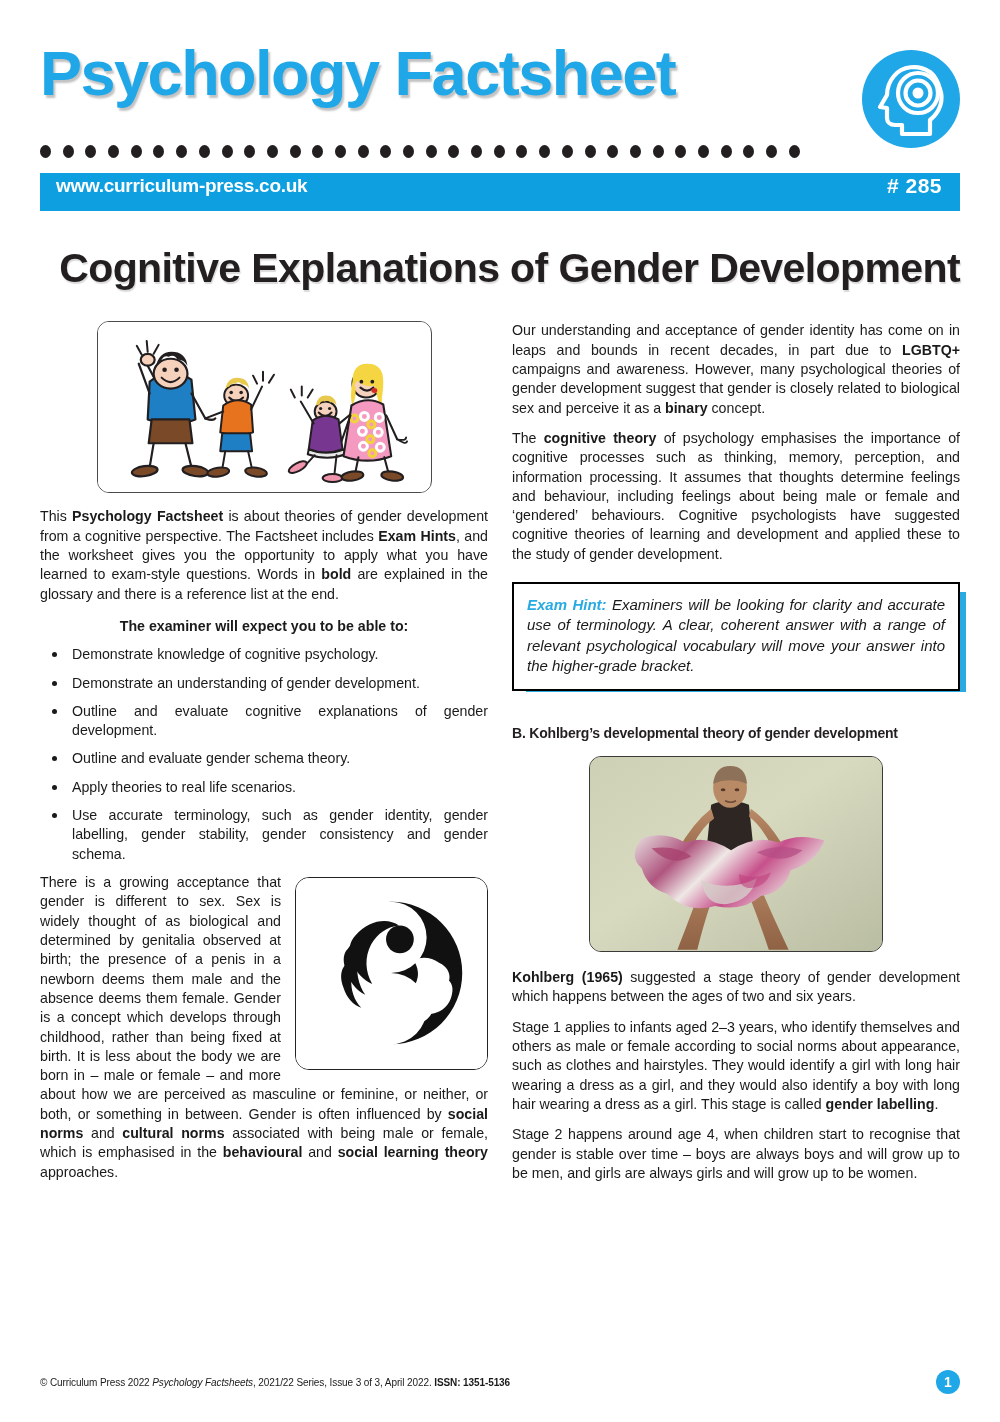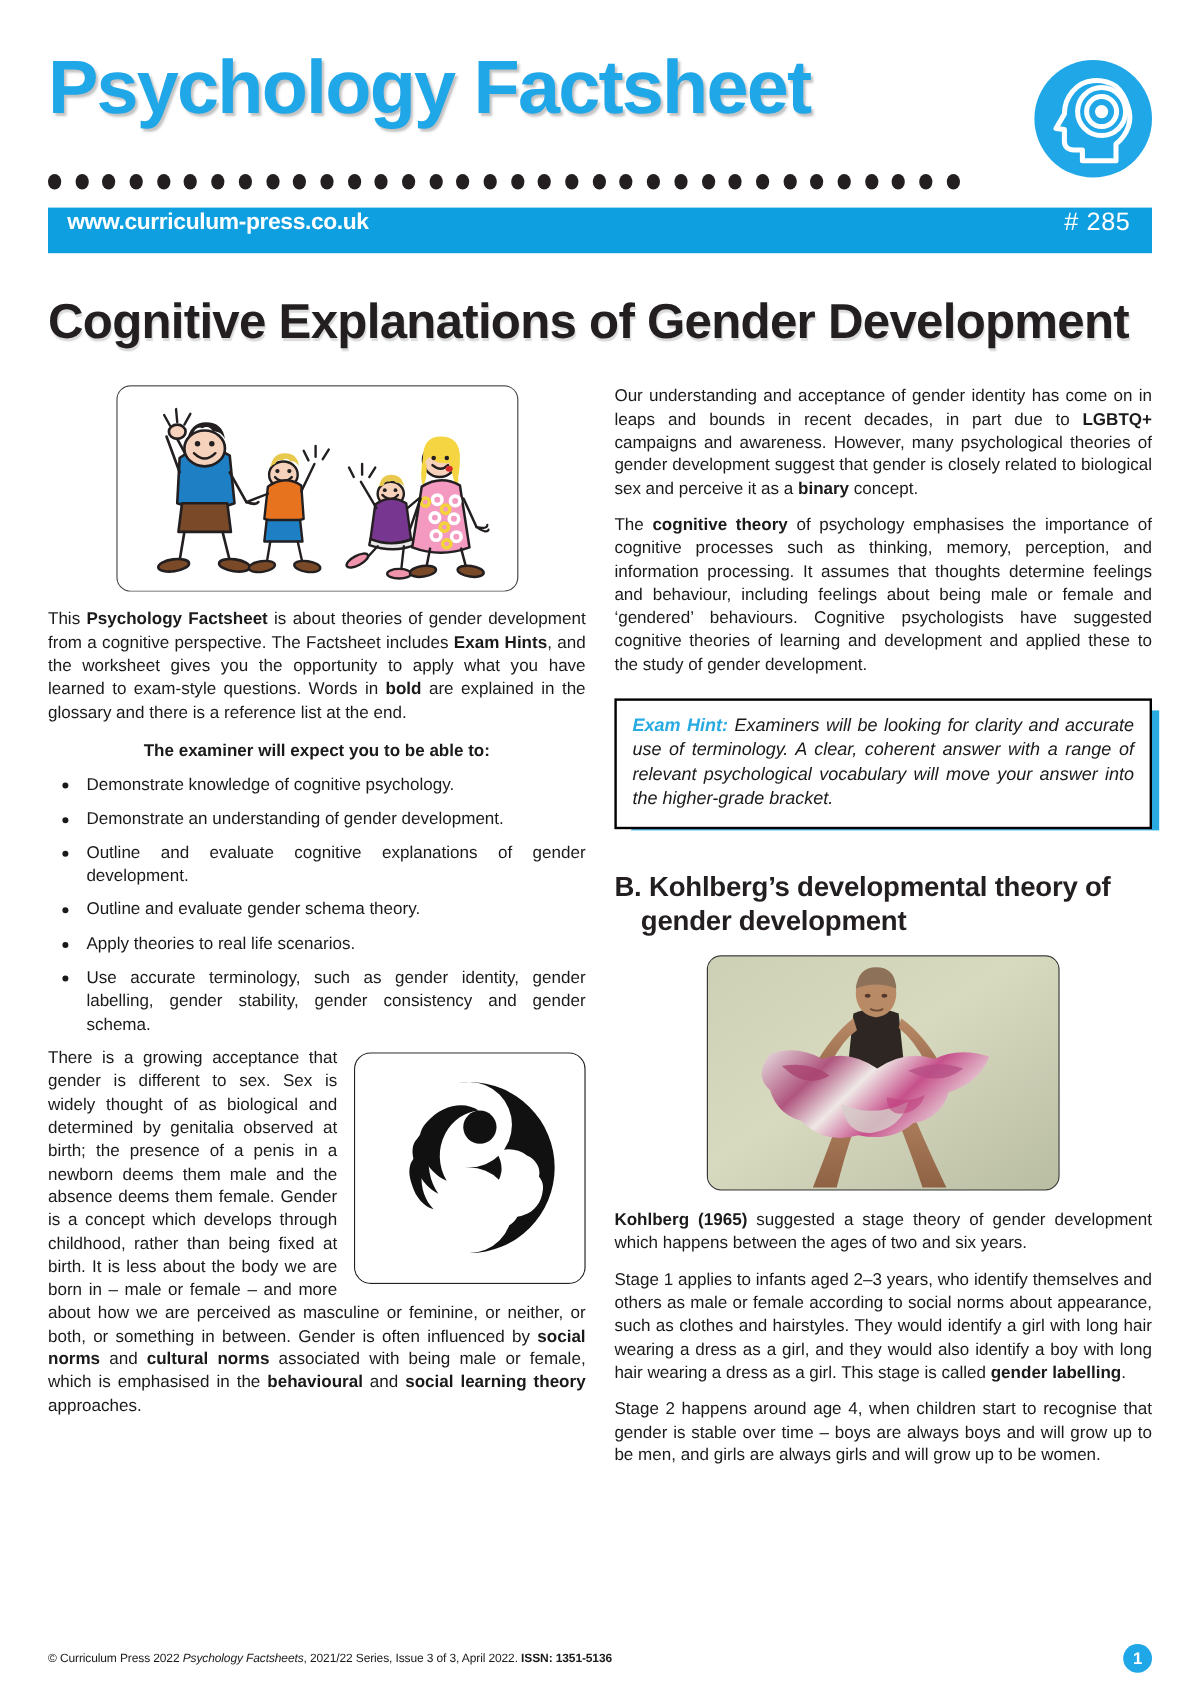--- a/index.html
+++ b/index.html
@@ -74,27 +74,27 @@
   }
   .url-bar .site {
     color: #ffffff;
     font-size: 19px;
     font-weight: bold;
     letter-spacing: -0.3px;
   }
   .url-bar .issue {
     color: #ffffff;
     font-size: 21px;
-    font-weight: normal;
+    font-weight: bold;
     letter-spacing: 0.5px;
   }
 
   
   .doc-title {
-    text-align: left;
+    text-align: right;
     font-size: 41px;
     font-weight: bold;
     line-height: 1.13;
     color: #231f20;
     letter-spacing: -0.6px;
     margin-top: 34px;
     text-shadow: 1px 2px 1px rgba(150,150,150,0.35);
   }
 
   
@@ -171,21 +171,21 @@
     left: 12px;
     top: 7px;
     width: 5px;
     height: 5px;
     border-radius: 50%;
     background: #1a1a1a;
   }
 
   
   h2.section {
-    font-size: 23px;
+    font-size: 14px;
     font-weight: bold;
     color: #231f20;
     margin-top: 34px;
     margin-bottom: 9px;
     line-height: 1.25;
     letter-spacing: -0.2px;
   }
   h2.section.indent-hang { padding-left: 22px; text-indent: -22px; }
 
   

